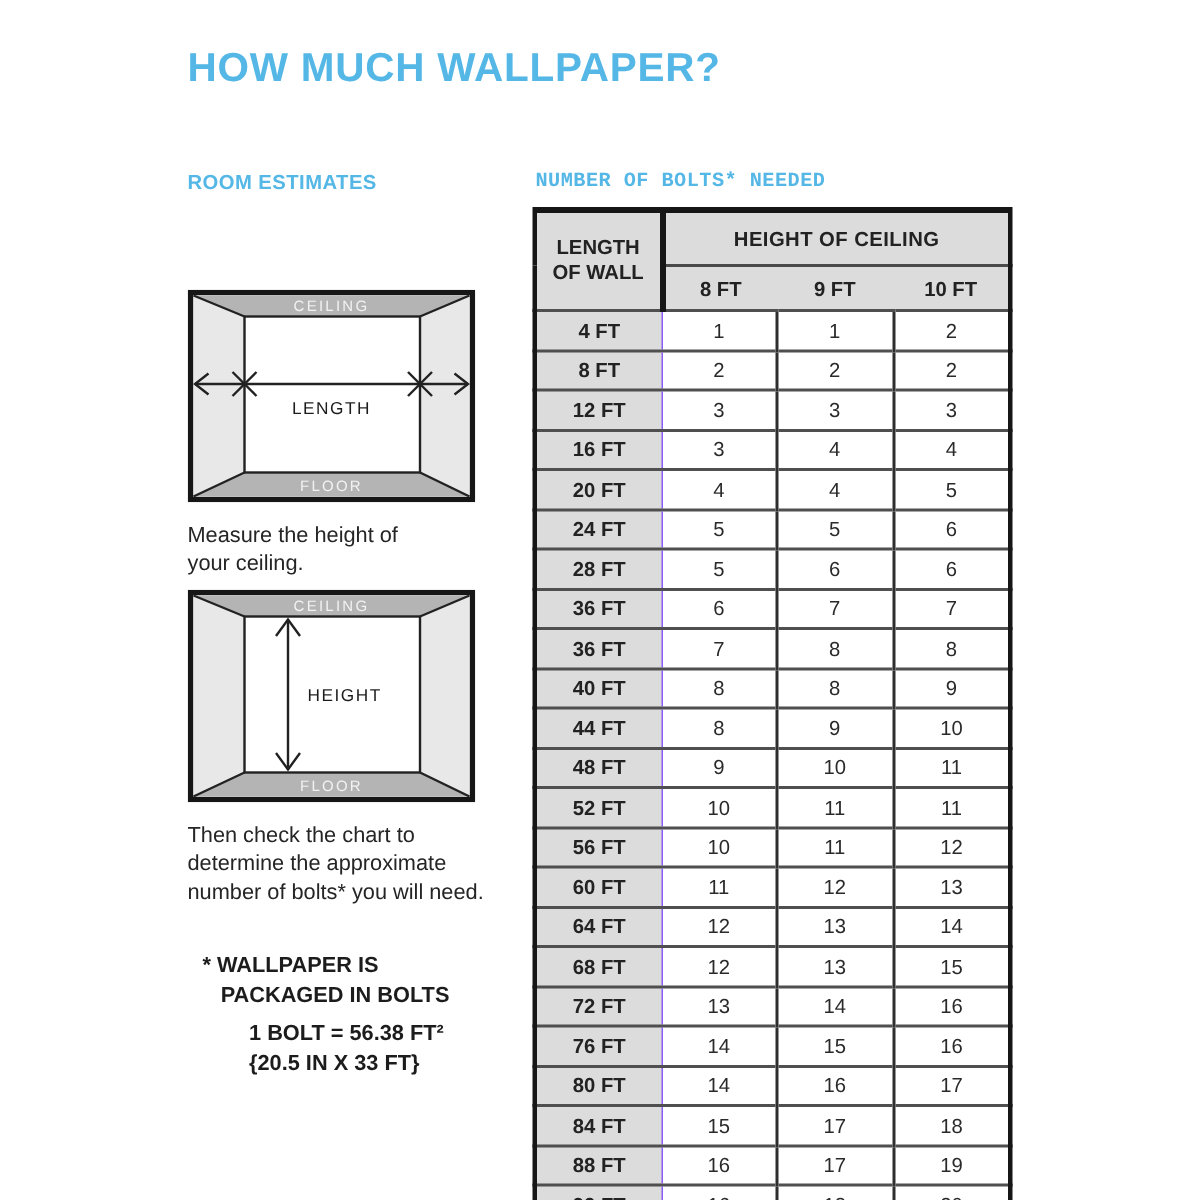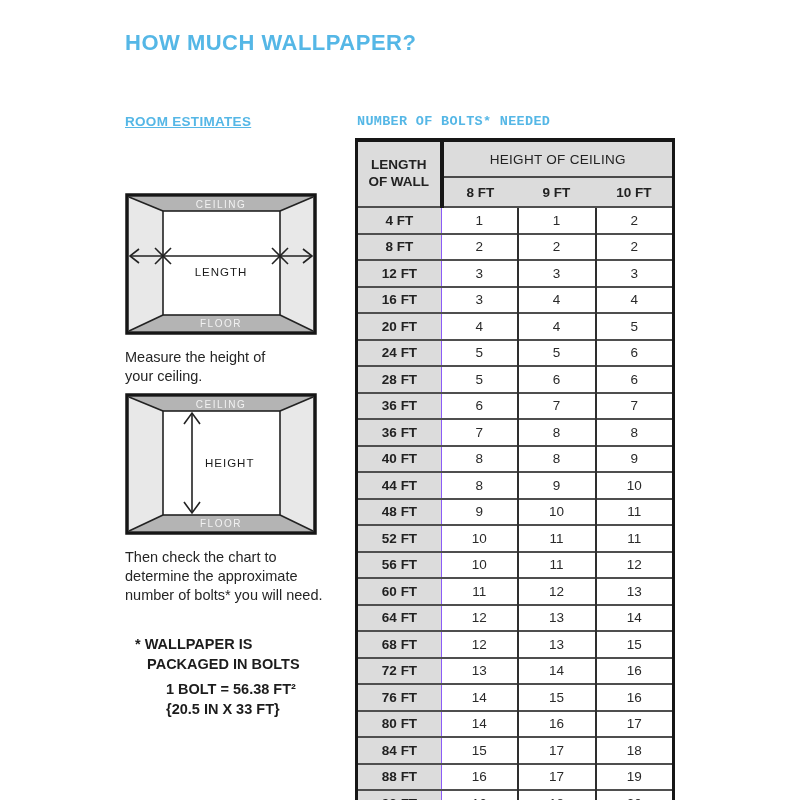--- a/index.html
+++ b/index.html
@@ -13,21 +13,21 @@
     position: relative;
     width: 800px;
     height: 800px;
     background: #ffffff;
     overflow: hidden;
   }
   .page-title {
     position: absolute;
     left: 125px;
     top: 30px;
-    font-size: 22px;
+    font-size: 27px;
     font-weight: bold;
     letter-spacing: 0.5px;
     color: var(--accent, #55b7e6);
     white-space: nowrap;
   }
   .section-heading {
     position: absolute;
     left: 125px;
     font-size: 13.5px;
     font-weight: bold;
@@ -93,21 +93,21 @@
   th.wall-header {
     background: #dcdcdc;
     font-weight: bold;
     border-right: 4px solid #161616;
     white-space: pre-line;
     line-height: 1.25;
     font-size: 13.5px;
   }
   th.span-header {
     background: #dcdcdc;
-    font-weight: normal;
+    font-weight: bold;
     height: 34px;
     border-bottom: 2px solid #4a4a4a;
     letter-spacing: 0.3px;
   }
   th.height-col {
     background: #dcdcdc;
     font-weight: bold;
     height: 28px;
   }
   tbody.bolts-body td { height: 24.5px; border-top: 2px solid #4f4f4f; }
@@ -133,21 +133,21 @@
     fill: #1c1c1c;
   }
 </style>
 </head>
 <body>
 
 <div id="page">
 
   <div class="page-title">HOW MUCH WALLPAPER?</div>
 
-  <div class="section-heading" style="top:114px;text-decoration:underline;">ROOM ESTIMATES</div>
+  <div class="section-heading" style="top:114px;">ROOM ESTIMATES</div>
 
 
   <svg class="room-diagram" style="top:193px;" viewBox="0 0 192 142">
     <rect x="2" y="2" width="188" height="138" fill="#e8e8e8" stroke="#161616" stroke-width="3.5"></rect>
     <polygon points="4,4 188,4 155,18 38,18" fill="#b4b4b4"></polygon>
     <polygon points="4,138 188,138 155,122 38,122" fill="#b4b4b4"></polygon>
     <rect x="38" y="18" width="117" height="104" fill="#ffffff" stroke="#222" stroke-width="1.6"></rect>
     <line x1="4" y1="4" x2="38" y2="18" stroke="#222" stroke-width="1.6"></line>
     <line x1="188" y1="4" x2="155" y2="18" stroke="#222" stroke-width="1.6"></line>
     <line x1="4" y1="138" x2="38" y2="122" stroke="#222" stroke-width="1.6"></line>

